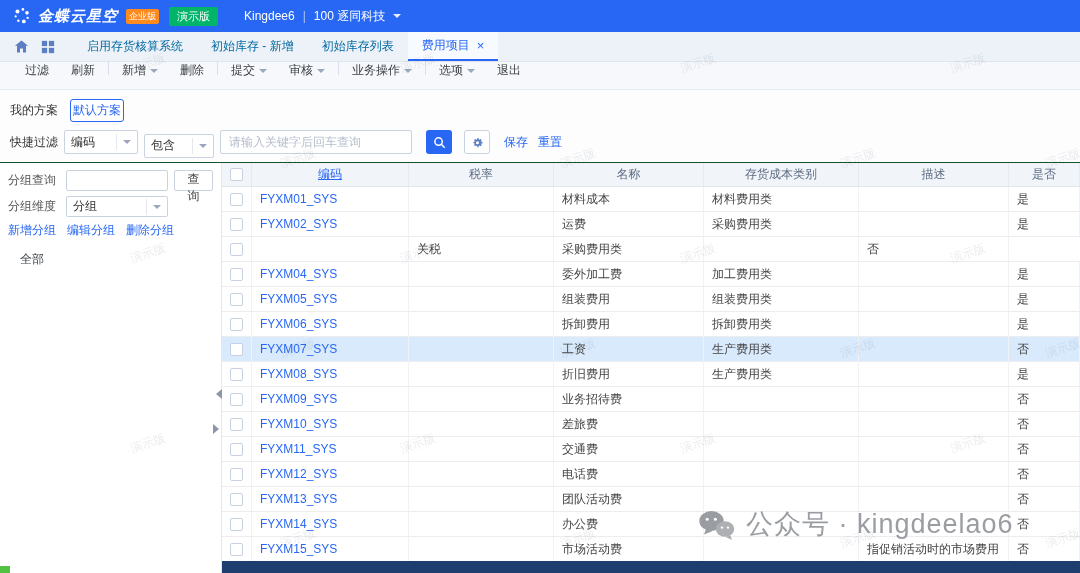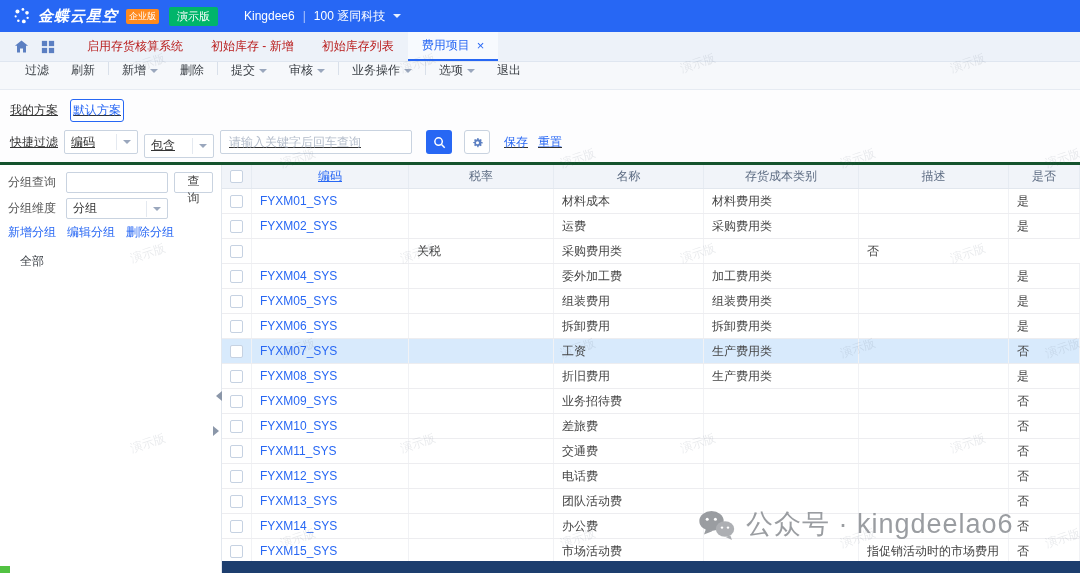--- a/index.html
+++ b/index.html
@@ -16,31 +16,31 @@
   .badge-demo { background:#00b56a; color:#fff; font-size:11px; padding:2px 8px; border-radius:2px; margin-left:10px; }
   .account { display:flex; align-items:center; gap:8px; margin-left:26px; font-size:12px; cursor:pointer; }
   .account .sep { opacity:.6; }
   .caret-down { width:0; height:0; border-left:4px solid transparent; border-right:4px solid transparent; border-top:4px solid #9aa7bd; display:inline-block; }
   .caret-white { border-top-color:rgba(255,255,255,.9); }
 
   
   .tabbar { height:30px; background:#edf2f9; border-bottom:1px solid #dfe6f0; display:flex; align-items:stretch; padding-left:14px; flex:none; }
   .tab-icons { display:flex; align-items:center; gap:12px; margin-right:18px; }
   .tab-icons svg { display:block; cursor:pointer; }
-  .tab { display:flex; align-items:center; padding:0 14px; cursor:pointer; color:#b91c1c; white-space:nowrap; }
+  .tab { display:flex; align-items:center; padding:0 14px; cursor:pointer; color:#0369a1; white-space:nowrap; }
   .tab.active { color:#2767f4; background:#f7fafe; border-bottom:2px solid #2767f4; }
   .tab-close { margin-left:7px; color:#2767f4; font-size:13px; line-height:1; }
 
   
   .toolbar { height:28px; background:#f6f8fb; border-bottom:1px solid #e6ebf2; display:flex; align-items:flex-start; padding-left:14px; flex:none; }
   .tb-item { display:flex; align-items:center; gap:4px; padding:0 11px; cursor:pointer; color:#3a3f45; }
   .tb-sep { width:1px; height:13px; background:#d9e0ea; margin:0 2px; }
 
   
-  .filter-panel { background:#fdfdfe; border-bottom:3px solid #14532d; padding:8px 10px; flex:none;text-decoration:underline; }
+  .filter-panel { background:#fdfdfe; border-bottom:1px solid #14532d; padding:8px 10px; flex:none; }
   .plan-row { height:24px; display:flex; align-items:center; gap:12px; margin-bottom:8px; }
   .chip { border:1px solid #2767f4; color:#2767f4; background:#fff; padding:2px 2px; border-radius:3px; cursor:pointer; }
   .quick-row { height:24px; display:flex; align-items:center; gap:6px; }
   .fake-select { height:24px; border:1px solid #c9d3e0; border-radius:2px; background:#fff; display:flex; align-items:center; justify-content:space-between; padding:0 6px; cursor:pointer; color:#333; }
   .fake-select .sel-caret { display:flex; align-items:center; border-left:1px solid #e4e9f0; padding-left:6px; margin-left:6px; height:16px; }
   .w74 { width:74px; } .w70 { width:70px;margin-top:7px; }
   .search-input { width:192px; height:24px; border:1px solid #c9d3e0; border-radius:2px; padding:0 8px; font-size:12px; color:#333; outline:none; font-family:inherit; }
   .search-input::placeholder { color:#b4bdcb; }
   .btn-search { width:26px; height:24px; background:#2767f4; border:none; border-radius:3px; margin-left:8px; display:flex; align-items:center; justify-content:center; cursor:pointer; }
   .btn-gear { width:26px; height:24px; background:#fff; border:1px solid #c9d3e0; border-radius:3px; margin-left:6px; display:flex; align-items:center; justify-content:center; cursor:pointer; }

